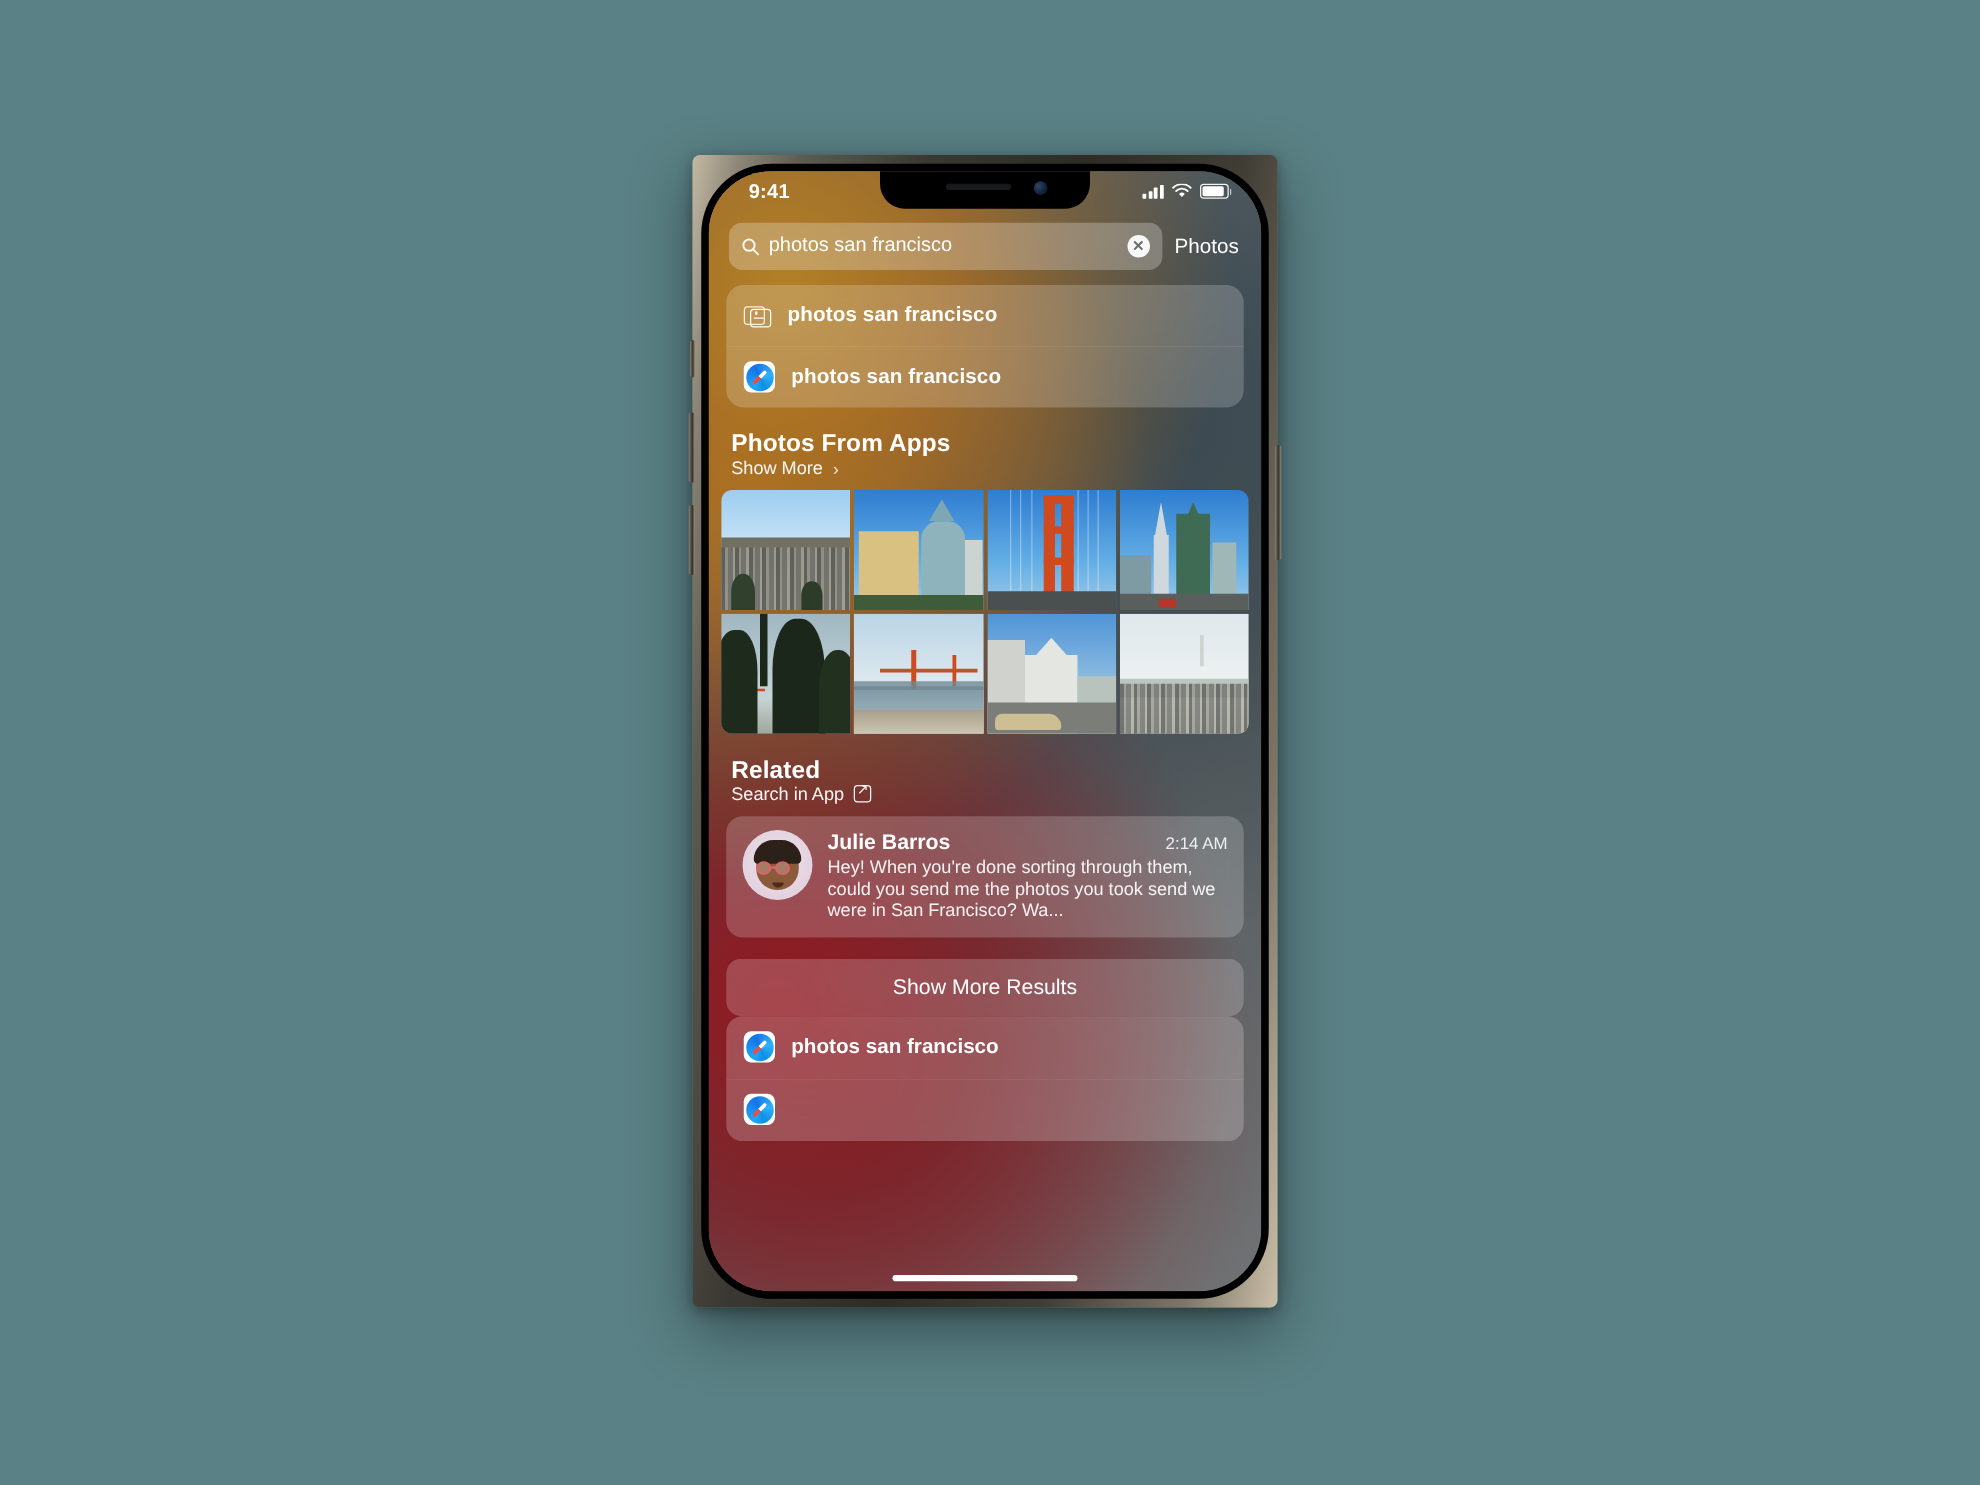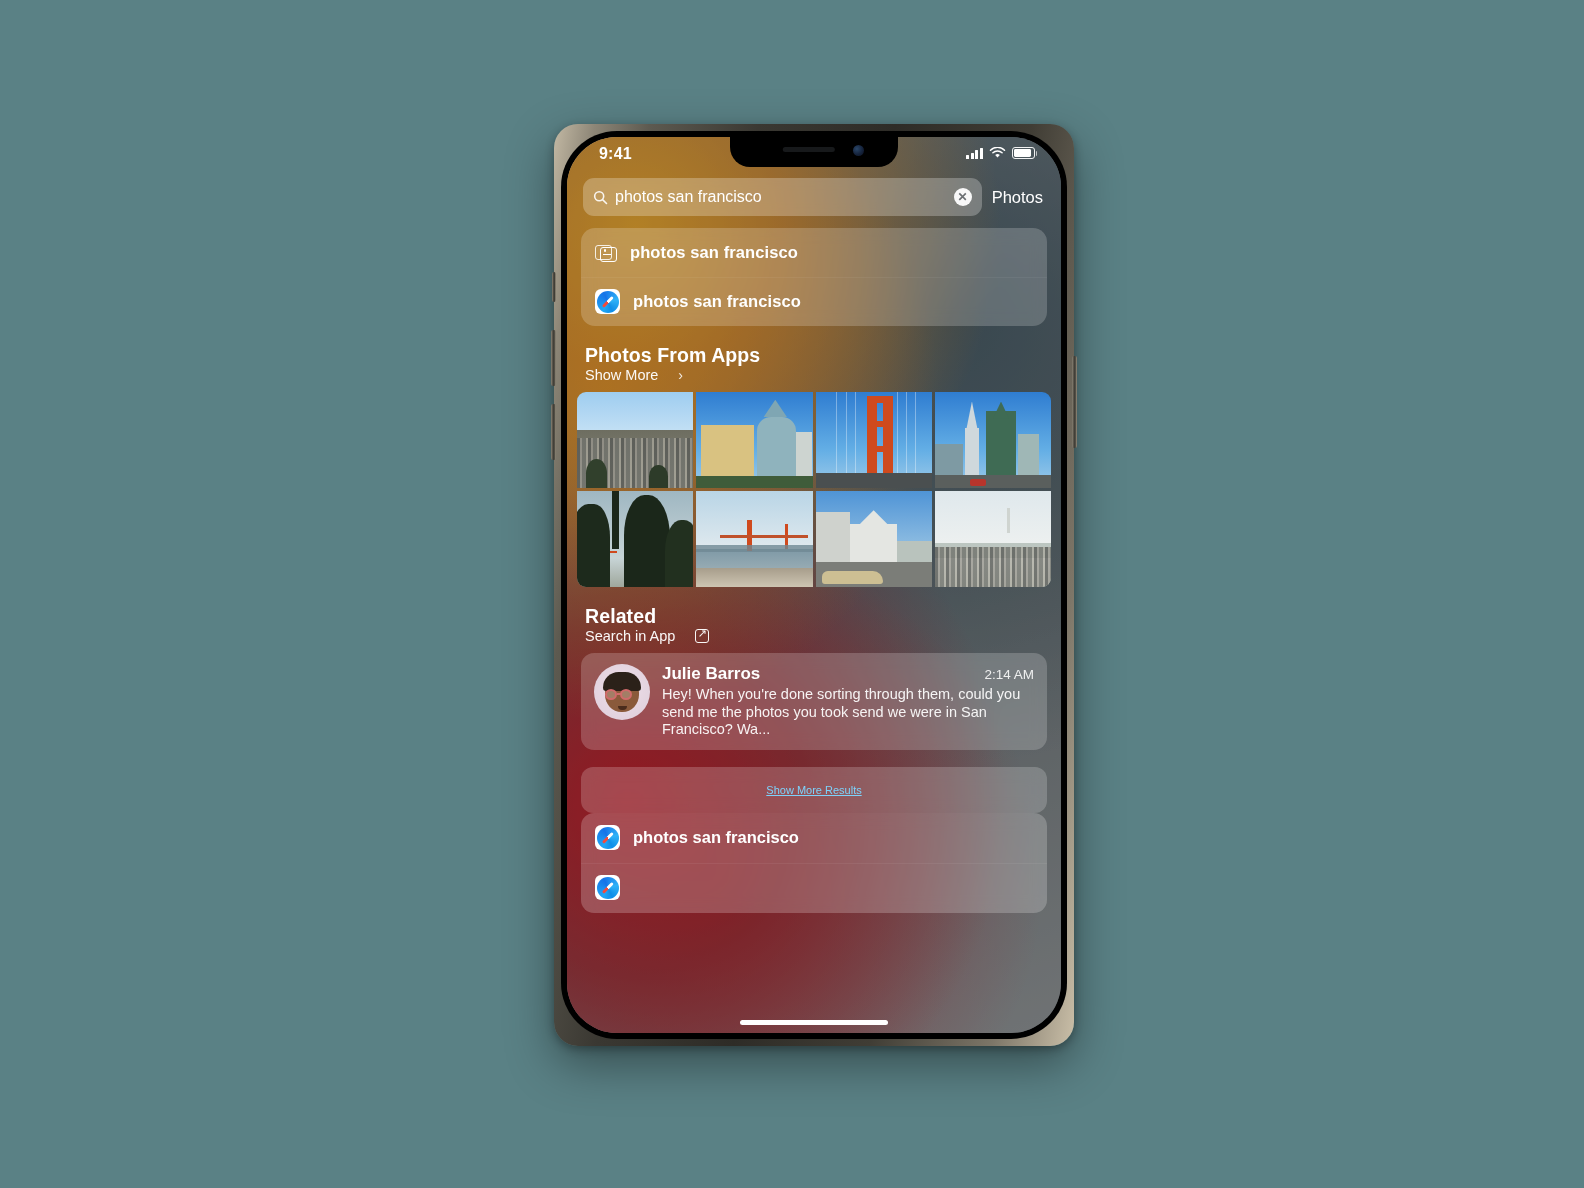--- a/index.html
+++ b/index.html
@@ -7,22 +7,22 @@
     width: 1584px; height: 1188px;
     overflow: hidden;
     background: #5a8185;
     font-family: "Liberation Sans", sans-serif;
   }
 
   
   #device {
     position: absolute;
     left: 554px; top: 124px;
-    width: 520px; height: 922px;
-    border-radius: 24px;
+    width: 468px; height: 922px;
+    border-radius: 6px;
     background: linear-gradient(100deg,#c3b9a4 0%,#8d8677 6%,#5d5a50 14%,#3a3832 30%,#2e2c27 50%,#403d35 70%,#7d7668 88%,#cabfa8 100%);
     box-shadow: 0 18px 48px rgba(0,0,0,.40), 0 3px 10px rgba(0,0,0,.30);
   }
   #bezel {
     position: absolute;
     left: 7px; top: 7px; right: 7px; bottom: 7px;
     border-radius: 56px;
     background: #000;
   }
   #screen {
@@ -122,21 +122,21 @@
     background:conic-gradient(from 210deg,#1fa7f6,#1573e8 35%,#2fb2f7 62%,#0f8ee8 85%,#1fa7f6);
     position:relative; }
   .ico-safari .disc::after { content:""; position:absolute; left:50%; top:50%;
     width:14px; height:3.4px; transform:translate(-50%,-50%) rotate(-45deg);
     background:linear-gradient(90deg,#f24b3d 0 50%,#ffffff 50% 100%);
     border-radius:1.6px; }
 
   
   .sechead { display:flex; align-items:baseline; justify-content:space-between; padding:18px 18px 9px;flex-direction:column; }
   .sechead .t { font-size:19.5px; font-weight:700; color:#fff; letter-spacing:.1px; }
-  .sechead .a { font-size:14.5px; color:#fff; opacity:.96; display:flex; align-items:center; gap:20px; }
+  .sechead .a { font-size:14.5px; color:#fff; opacity:.96; display:flex; gap:8px; }
   .chev { font-size:14px; opacity:.9; }
   .ico-openapp { width:14px; height:14px; border:1.6px solid #fff; border-radius:3px; position:relative; display:inline-block; }
   .ico-openapp::after { content:"↗"; position:absolute; left:0; top:-4.5px; width:100%; text-align:center;
                         font-size:11px; line-height:14px; color:#fff; }
 
   
   #grid { display:grid; grid-template-columns:repeat(4,1fr); gap:3px; padding:0 10px; }
   .ph { position:relative; height:96px; overflow:hidden; }
   .ph:nth-child(1){ border-top-left-radius:9px; }
   .ph:nth-child(4){ border-top-right-radius:9px; }
@@ -174,21 +174,21 @@
   #msgbody { flex:1; min-width:0; }
   #msgtop { display:flex; align-items:baseline; justify-content:space-between; }
   #msgname { font-size:17px; font-weight:600; color:#fff; }
   #msgtime { font-size:13.5px; color:rgba(255,255,255,.88); }
   #msgtext { font-size:14.5px; line-height:17.5px; color:rgba(255,255,255,.93); margin-top:2px; }
 
   
   #showmore { margin:17px 14px 0; height:46px; border-radius:12px;
     background:rgba(255,255,255,.20); backdrop-filter:blur(8px);
     display:flex; align-items:center; justify-content:center;
-    font-size:11px; color:#7dd3fc; font-weight:500;text-decoration:underline; }
+    font-size:17px; color:#ffffff; font-weight:500; }
 
   
   #relhead { padding:18px 18px 8px; font-size:19.5px; font-weight:700; color:#fff; }
   #relcard { margin:0 14px; border-radius:13px; overflow:hidden;
              background:rgba(255,255,255,.22); backdrop-filter:blur(8px); }
   .rrow { height:50px; display:flex; align-items:center; gap:13px; padding:0 14px; }
   .rrow + .rrow { box-shadow: inset 0 .5px 0 rgba(255,255,255,.12); }
   .rtext { font-size:16.5px; color:#fff; font-weight:600; }
 
   

